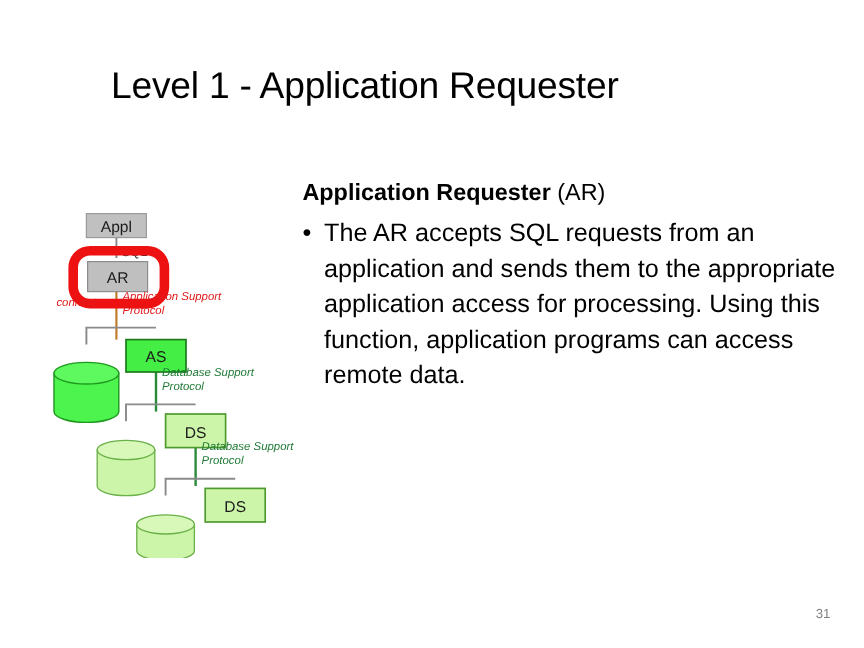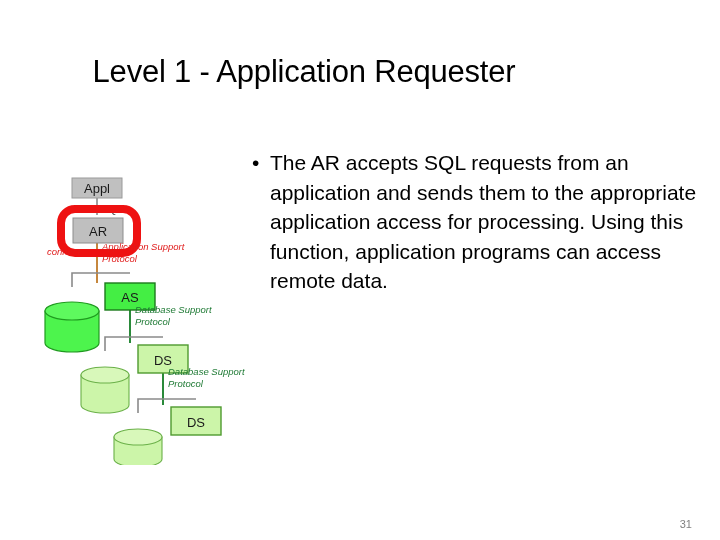--- a/index.html
+++ b/index.html
@@ -60,21 +60,21 @@
     text-align: left;
   }
   .bullet-text {
     flex: 1 1 auto;
   }
 
   
   .page-number {
     position: absolute;
     right: 28px;
-    bottom: 10px;
+    bottom: 22px;
     font-size: 11px;
     color: #808080;
   }
 
   
   .diagram {
     position: absolute;
     left: 30px;
     top: 165px;
     width: 220px;
@@ -175,19 +175,22 @@
 
     <g>
       <path d="M84,272 L84,294 A24,8 0 0 0 132,294 L132,272 Z" fill="#ccf5a9" stroke="#6ab048" stroke-width="1.1"></path>
       <ellipse cx="108" cy="272" rx="24" ry="8" fill="#d8f8ba" stroke="#6ab048" stroke-width="1.1"></ellipse>
     </g>
 
   </svg>
 </div>
 
 <div class="body-block">
+  <div class="body-heading">
+    <span class="hl">Application Requester</span><span> (AR)</span>
+  </div>
   <div class="bullet-row">
     <span class="bullet-dot">•</span>
     <span class="bullet-text">The AR accepts SQL requests from an application and sends them to the appropriate application access for processing. Using this function, application programs can access remote data.</span>
   </div>
 </div>
 
 <div class="page-number">31</div>
 
 </body></html>

